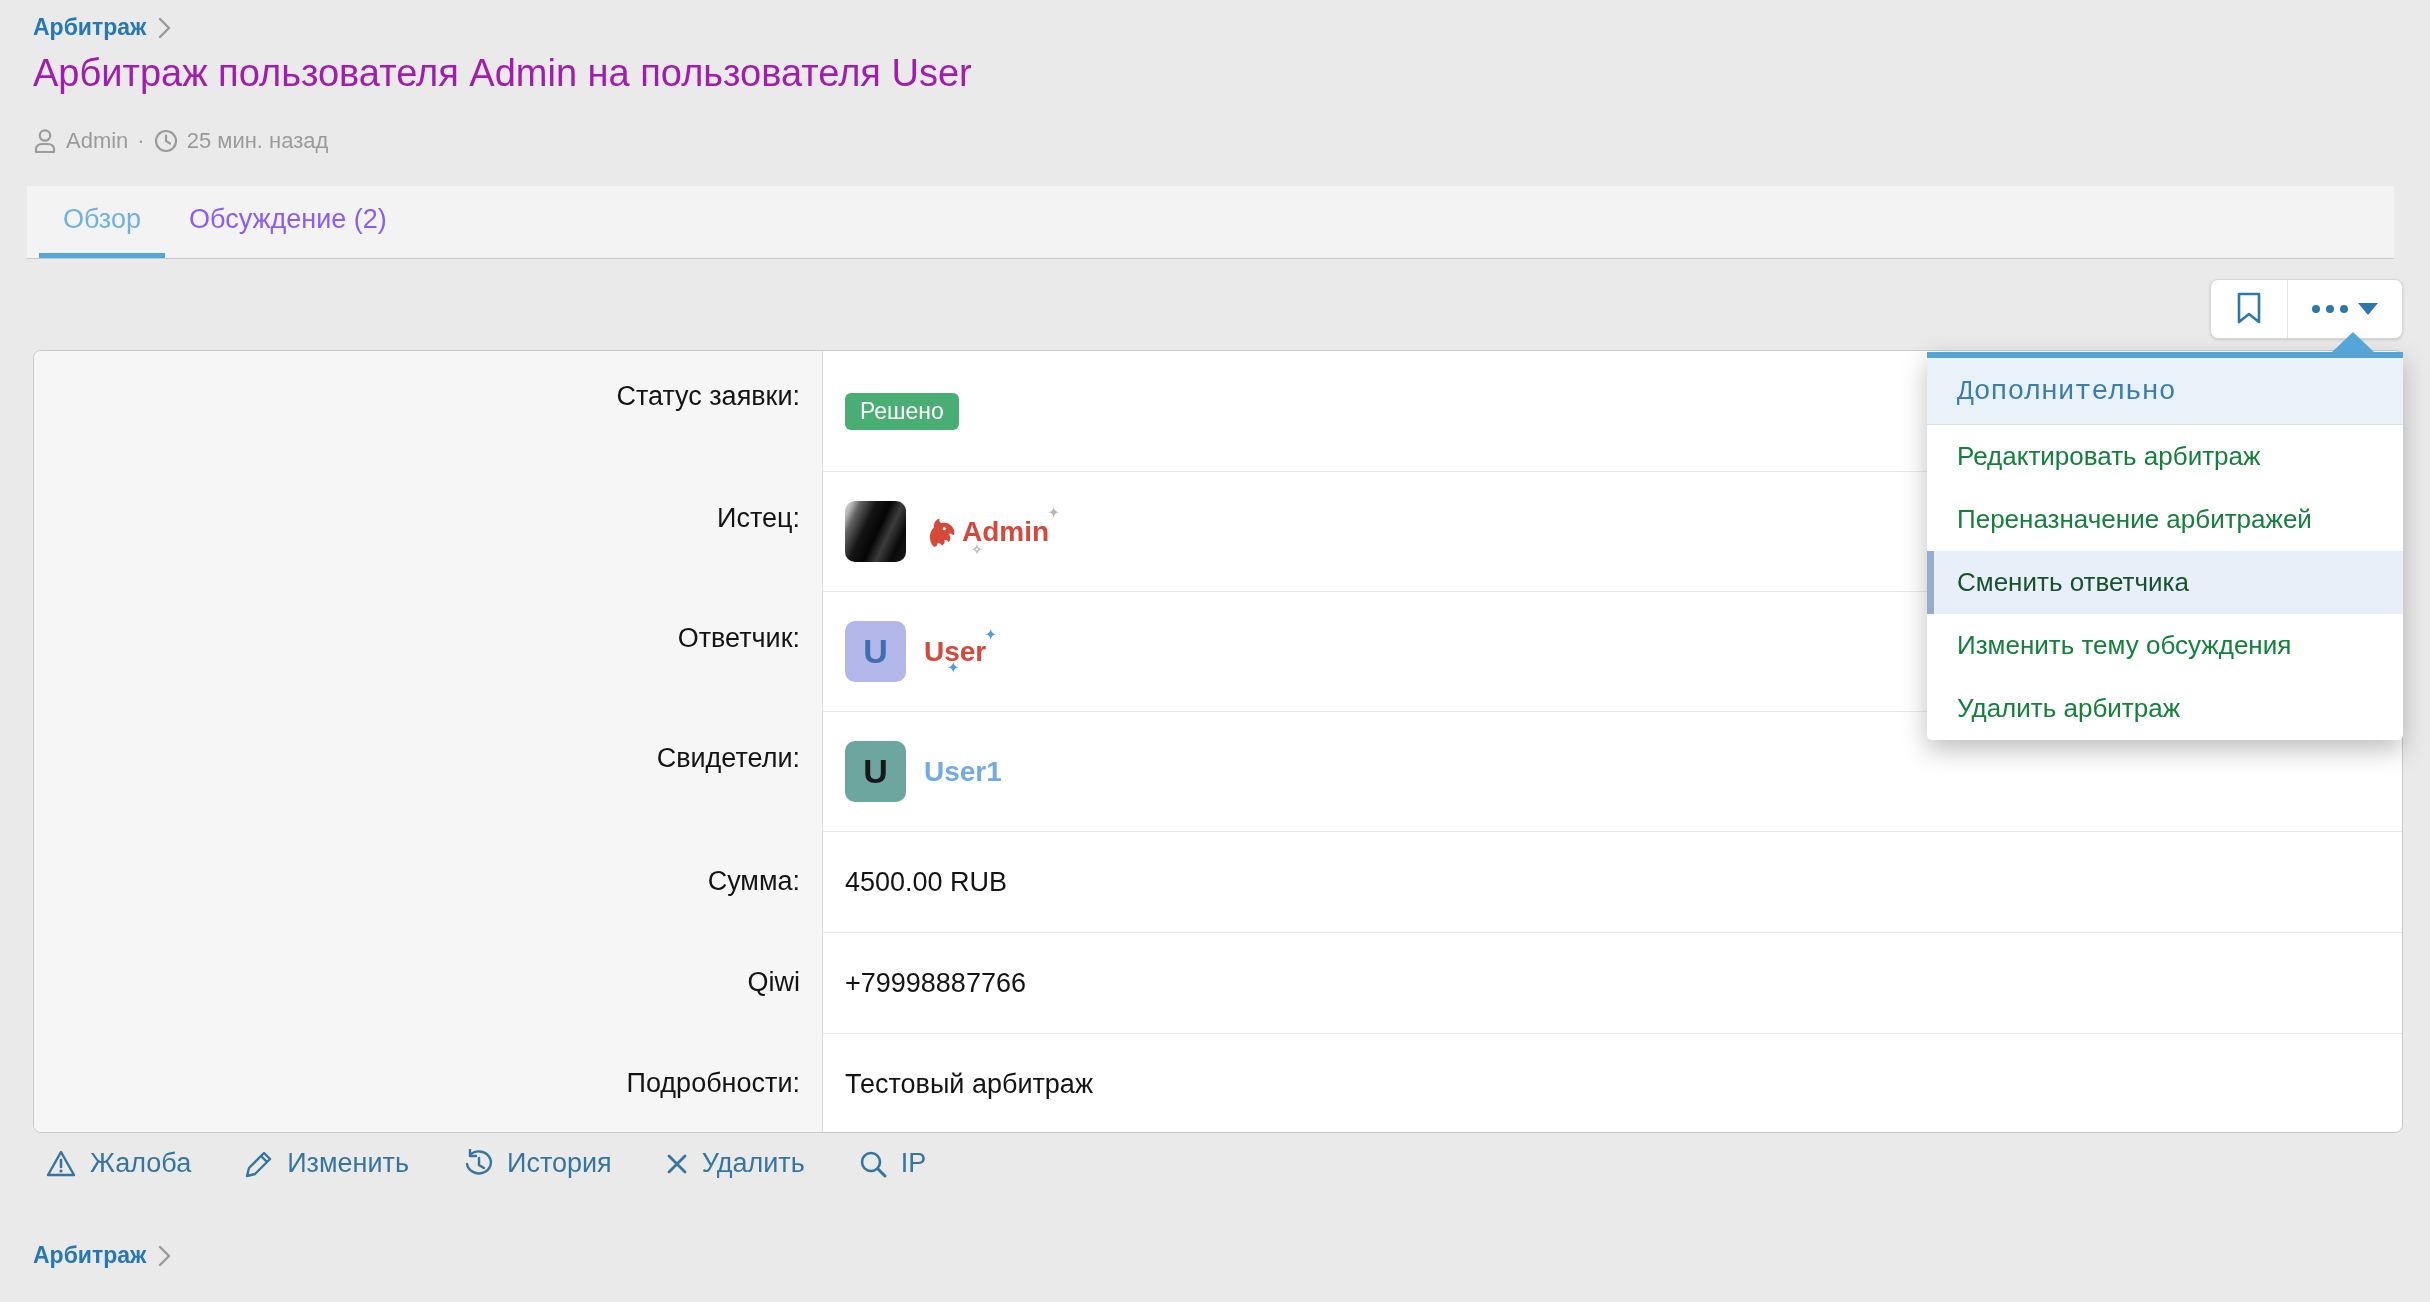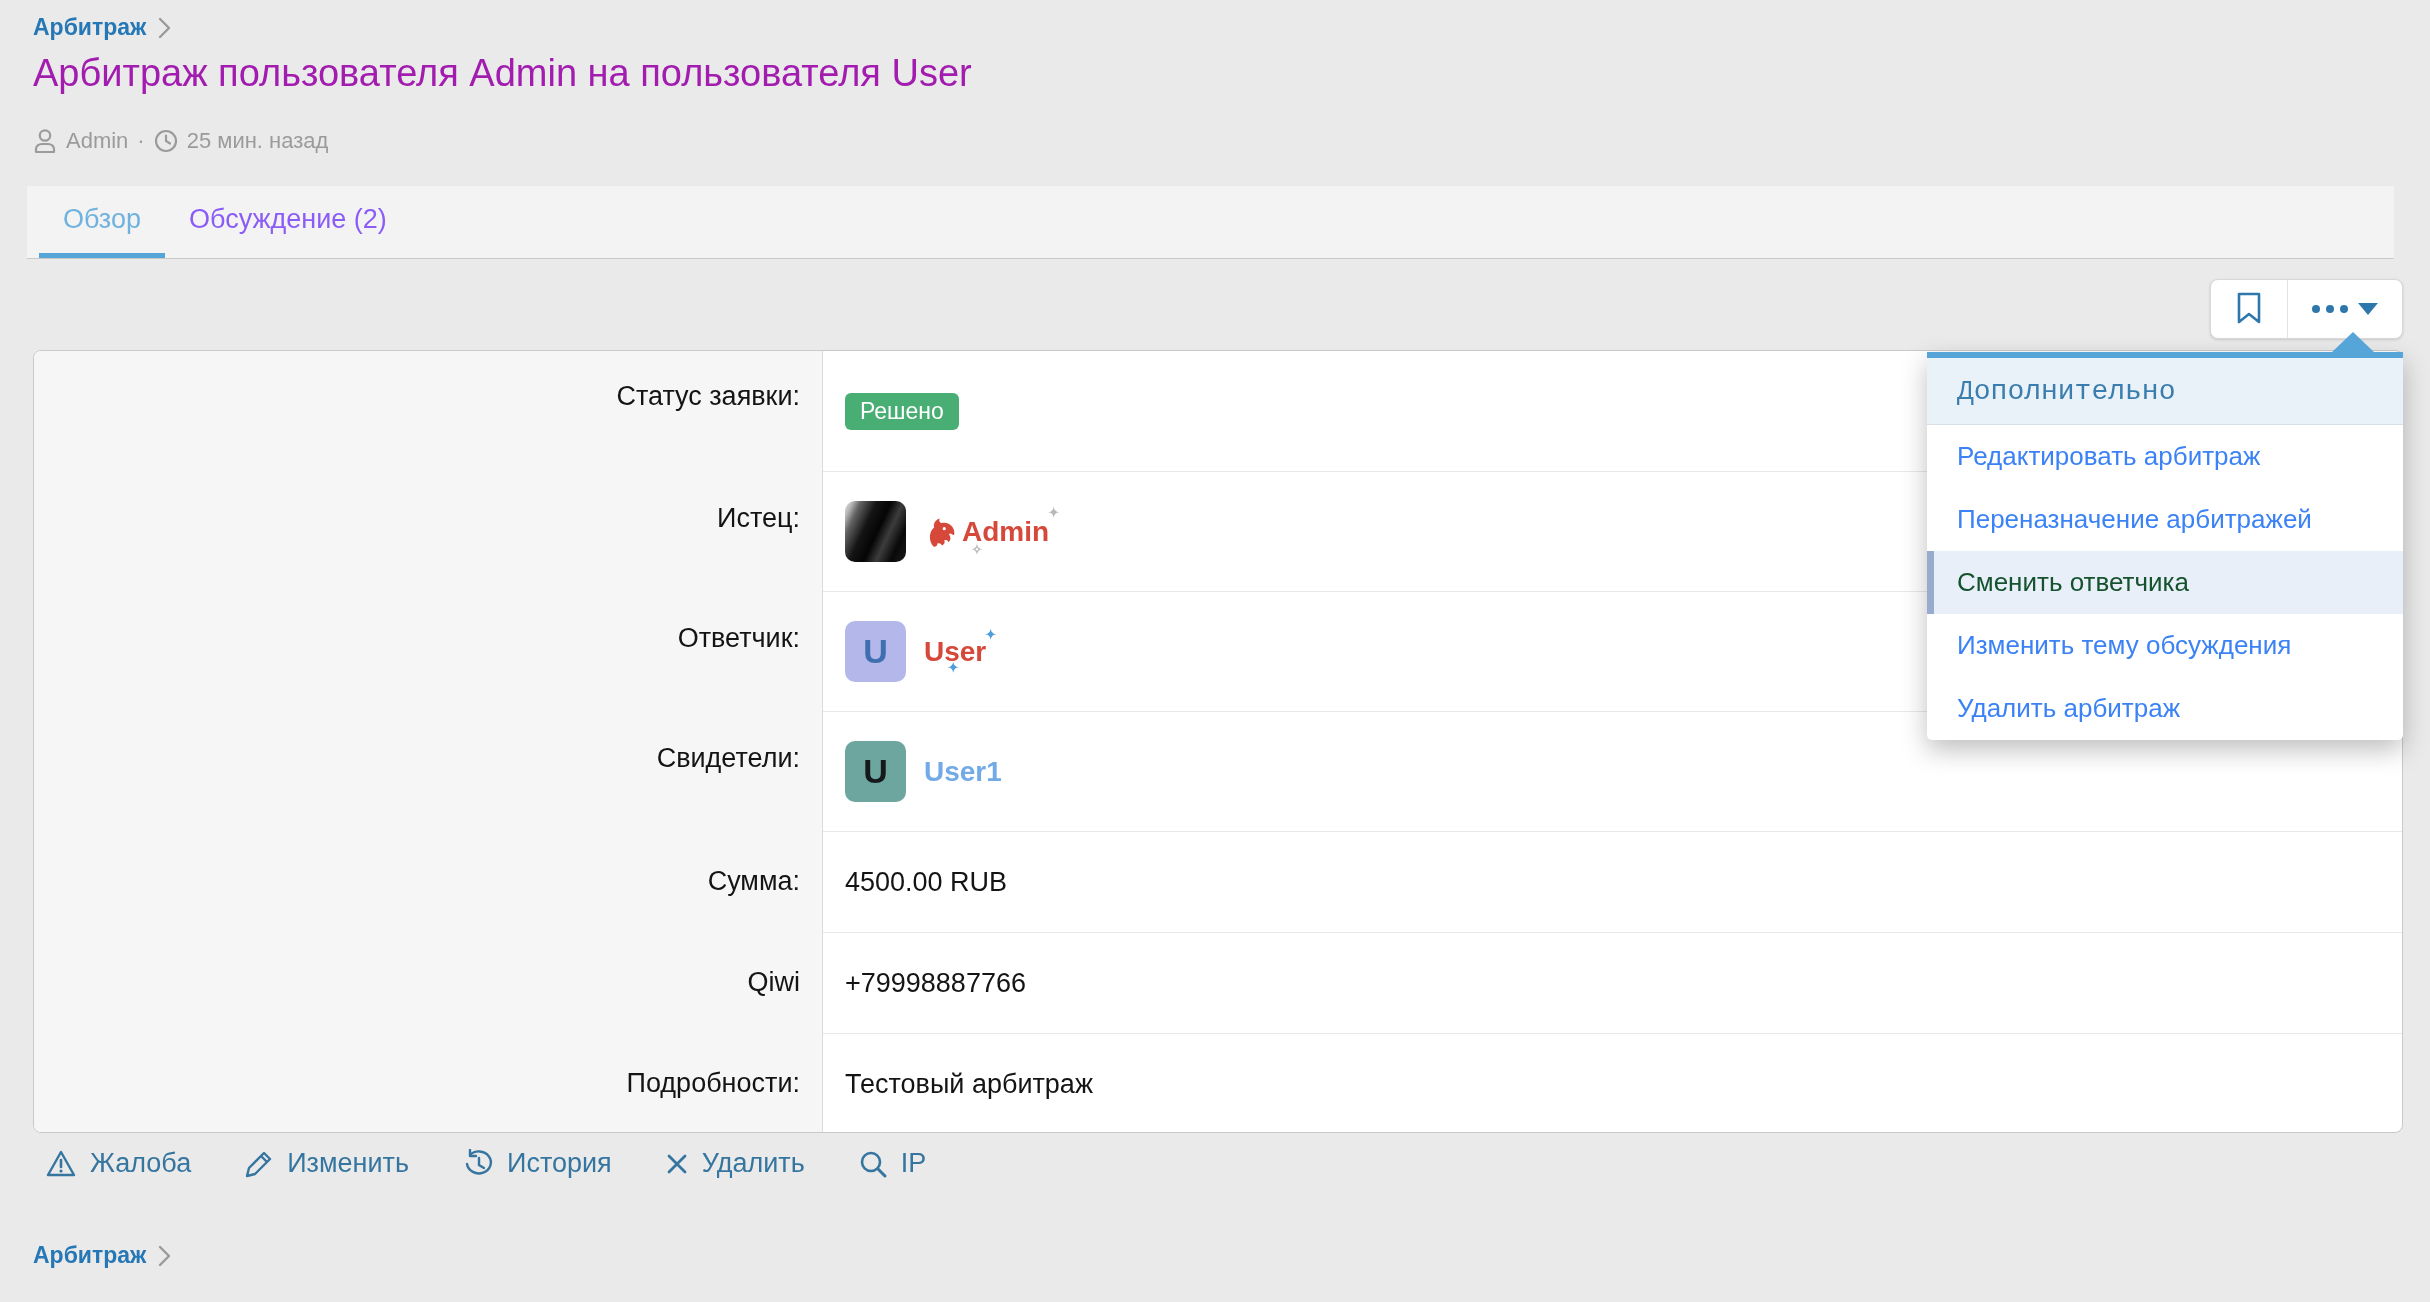--- a/index.html
+++ b/index.html
@@ -81,21 +81,21 @@
   
   .menu{position:absolute;left:1927px;top:352px;width:476px;background:#fff;z-index:50;
         box-shadow:0 10px 26px rgba(0,0,0,.25);border-radius:0 0 5px 5px;}
   .menu-topbar{height:6px;background:#55a5d9;}
   .menu-caret{position:absolute;top:-20px;left:404px;width:0;height:0;
               border-left:22px solid transparent;border-right:22px solid transparent;
               border-bottom:21px solid #55a5d9;}
   .menu-header{height:66px;background:#e9f1f9;border-bottom:1px solid #d9dfe6;display:flex;
                align-items:center;padding-left:30px;font-size:28px;color:#3b7dad;font-family:Liberation Mono, monospace;}
   .menu-item{height:63px;display:flex;align-items:center;padding-left:30px;font-size:26px;
-             color:#3b82f6;cursor:pointer;position:relative;}
+             color:#15803d;cursor:pointer;position:relative;}
   .menu-item.hl{background:#e9eff8;color:#14532d;}
   .menu-item.hl::before{content:"";position:absolute;left:0;top:0;bottom:0;width:7px;background:#96abce;}
 </style>
 </head>
 <body>
 
 <div id="app">
 
   <div class="crumb crumb-top">
     <a>Арбитраж</a>

